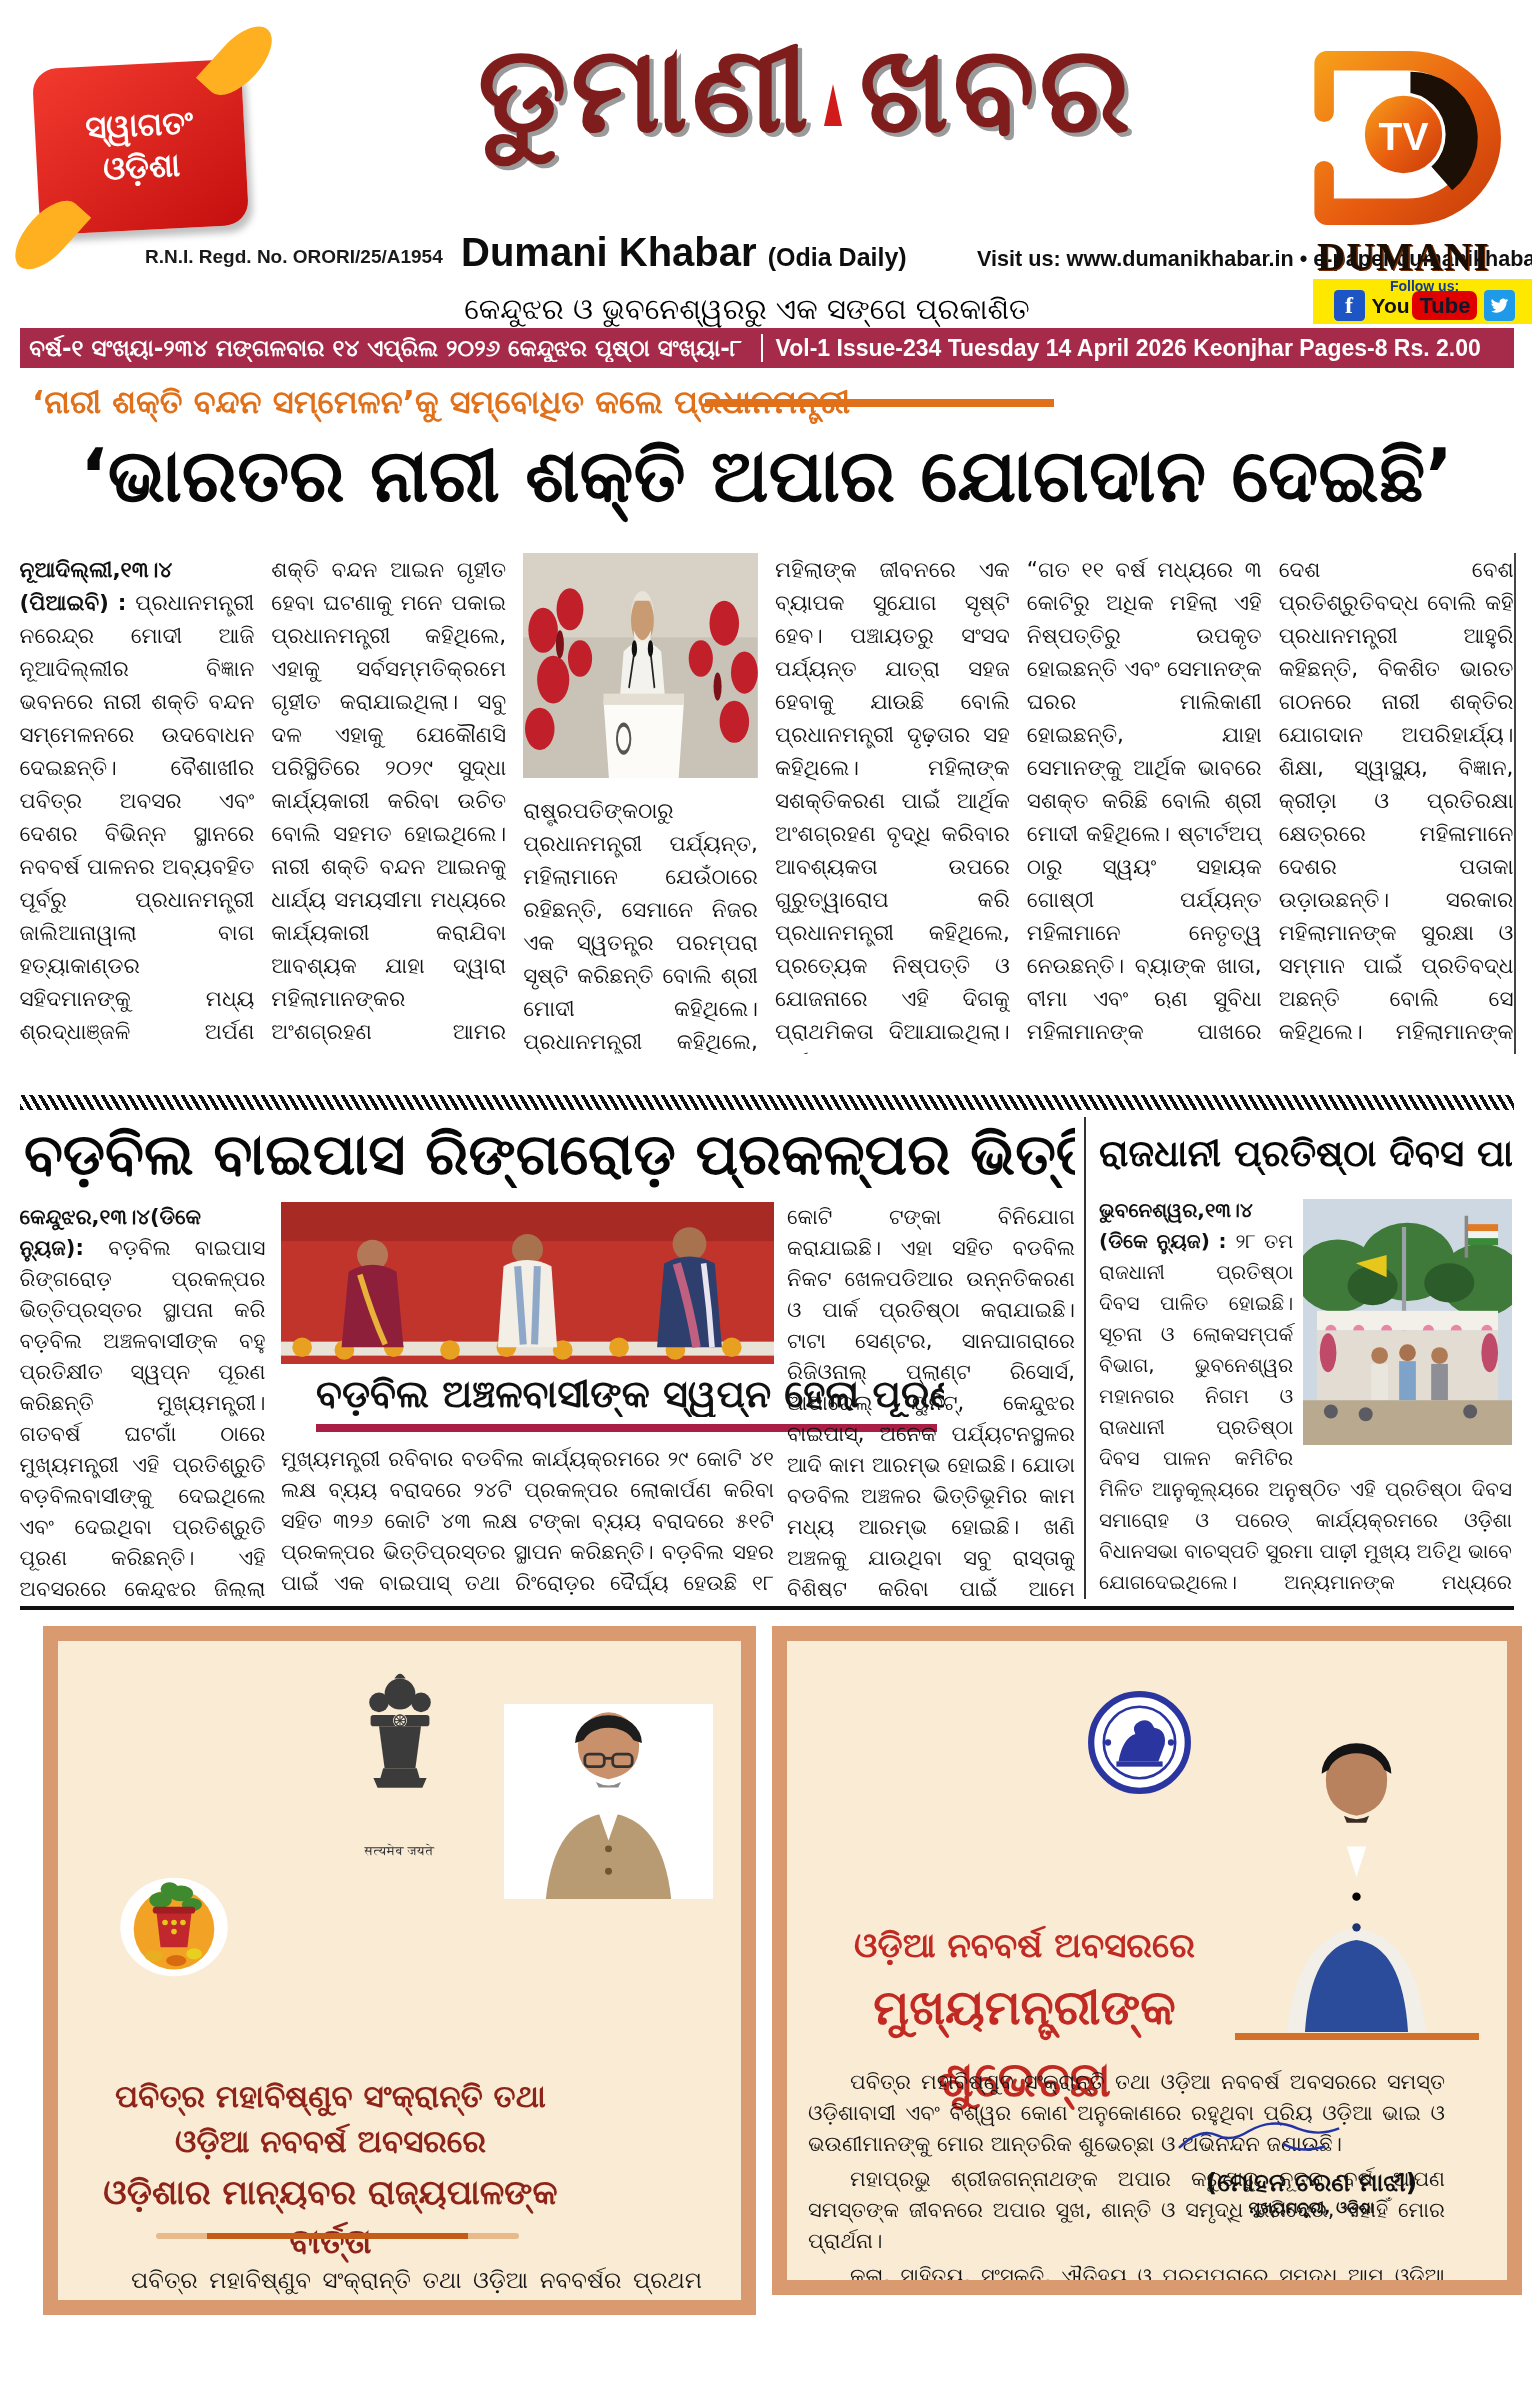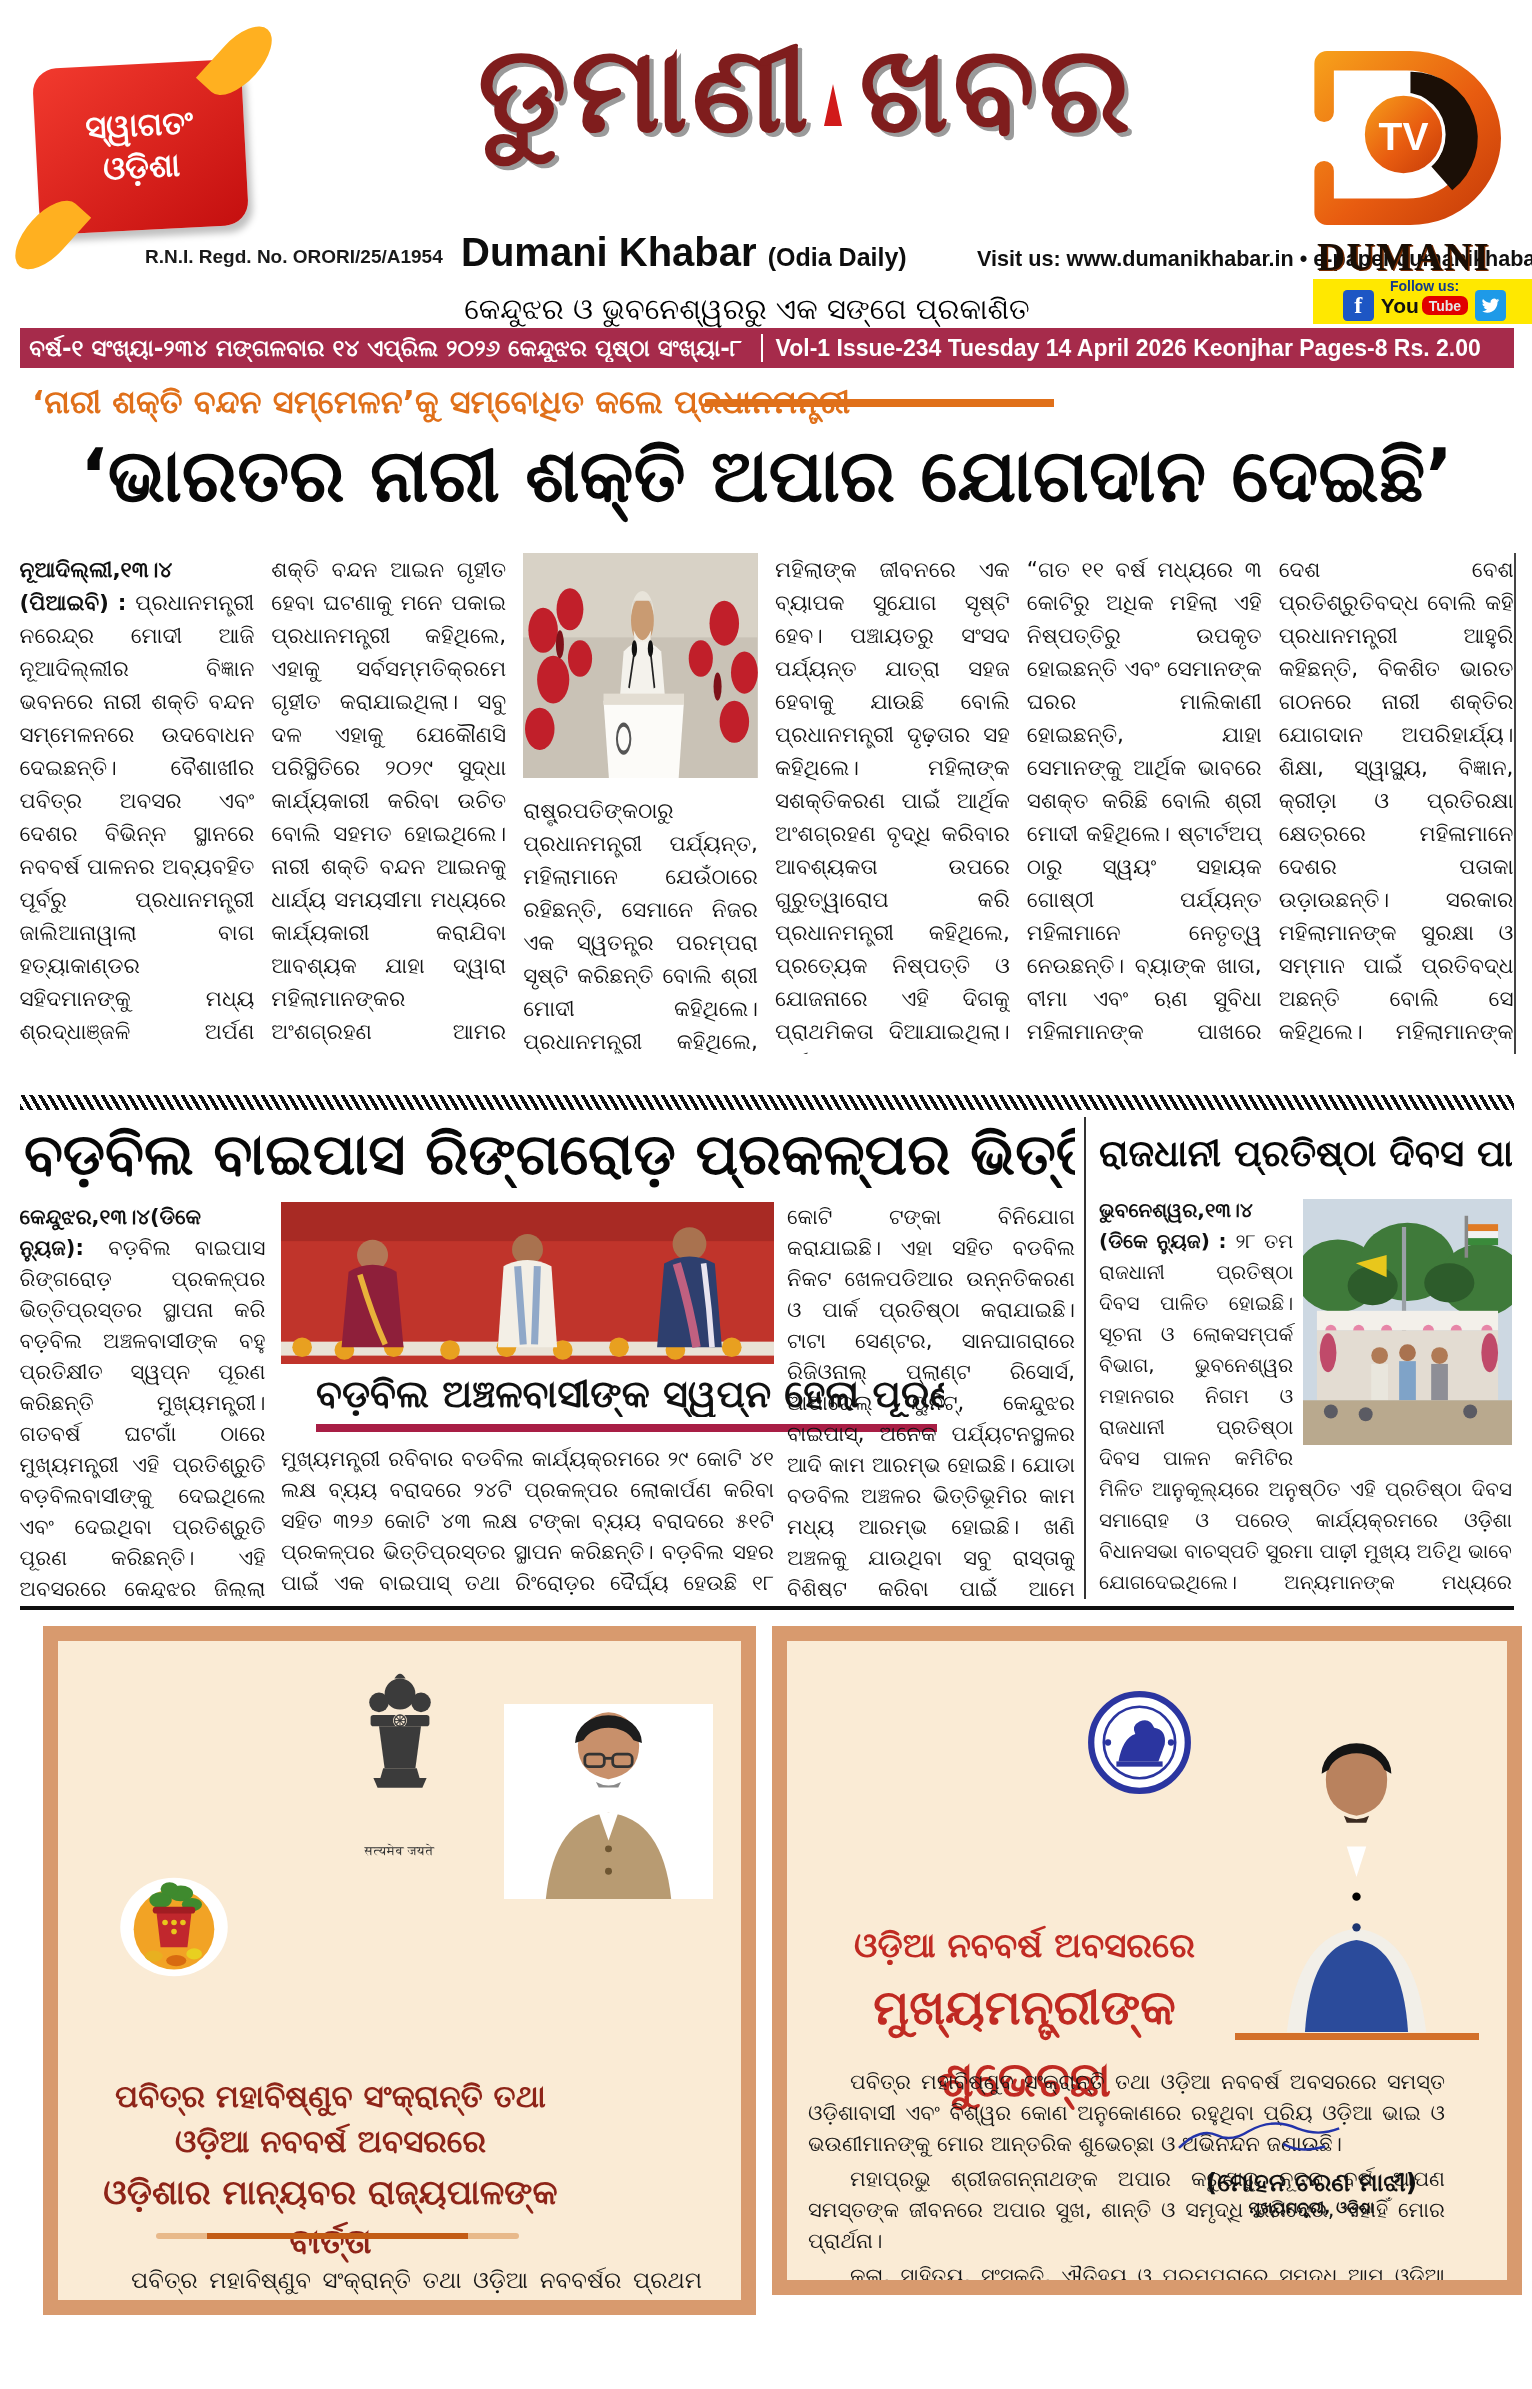--- a/index.html
+++ b/index.html
@@ -39,21 +39,21 @@
              display:flex;align-items:center;justify-content:center;gap:7px;margin-left:21px;}
   .follow-label{position:absolute;top:-1.4px;left:0;width:100%;text-align:center;
                 font-family:"Liberation Sans",sans-serif;font-size:14px;font-weight:bold;color:#143a8c;}
   .fb,.tw{width:31px;height:31px;border-radius:4.2px;margin-top:8.4px;display:flex;align-items:center;
           justify-content:center;color:#fff;font-weight:bold;font-family:"Liberation Serif",serif;}
   .fb{background:#1d56c4;font-size:24px;}
   .tw{background:#1e9ae8;}
   .yt{margin-top:8.4px;display:flex;align-items:center;gap:2.8px;
       font-family:"Liberation Sans",sans-serif;font-weight:bold;}
   .yt .you{font-size:21px;color:#111;}
-  .yt .tube{background:#e10000;color:#e5e5e5;font-size:14px;padding:1.4px 7px;border-radius:7px;}
+  .yt .tube{background:#e10000;color:#0f172a;font-size:22px;padding:1.4px 7px;border-radius:7px;}
   .datebar{position:absolute;left:19.5px;top:328px;width:1494px;height:40px;background:#a62b4b;
            color:#fff;display:flex;align-items:center;font-size:23px;font-weight:bold;}
   .datebar .od{flex:0 0 719px;padding-left:9.8px;white-space:nowrap;overflow:hidden;}
   .datebar .dv{width:2.1px;height:28px;background:#fff;margin:0 12.6px;}
   .datebar .en{font-family:"Liberation Sans",sans-serif;white-space:nowrap;}
 
   
   .kicker{position:absolute;left:32px;top:383px;font-size:32px;font-weight:bold;color:#e0701a;}
   .kicker-rule{position:absolute;left:705px;top:399px;width:349px;height:7.7px;background:#e0701a;}
   .headline1{position:absolute;left:19.5px;top:433px;width:1494px;text-align:center;

